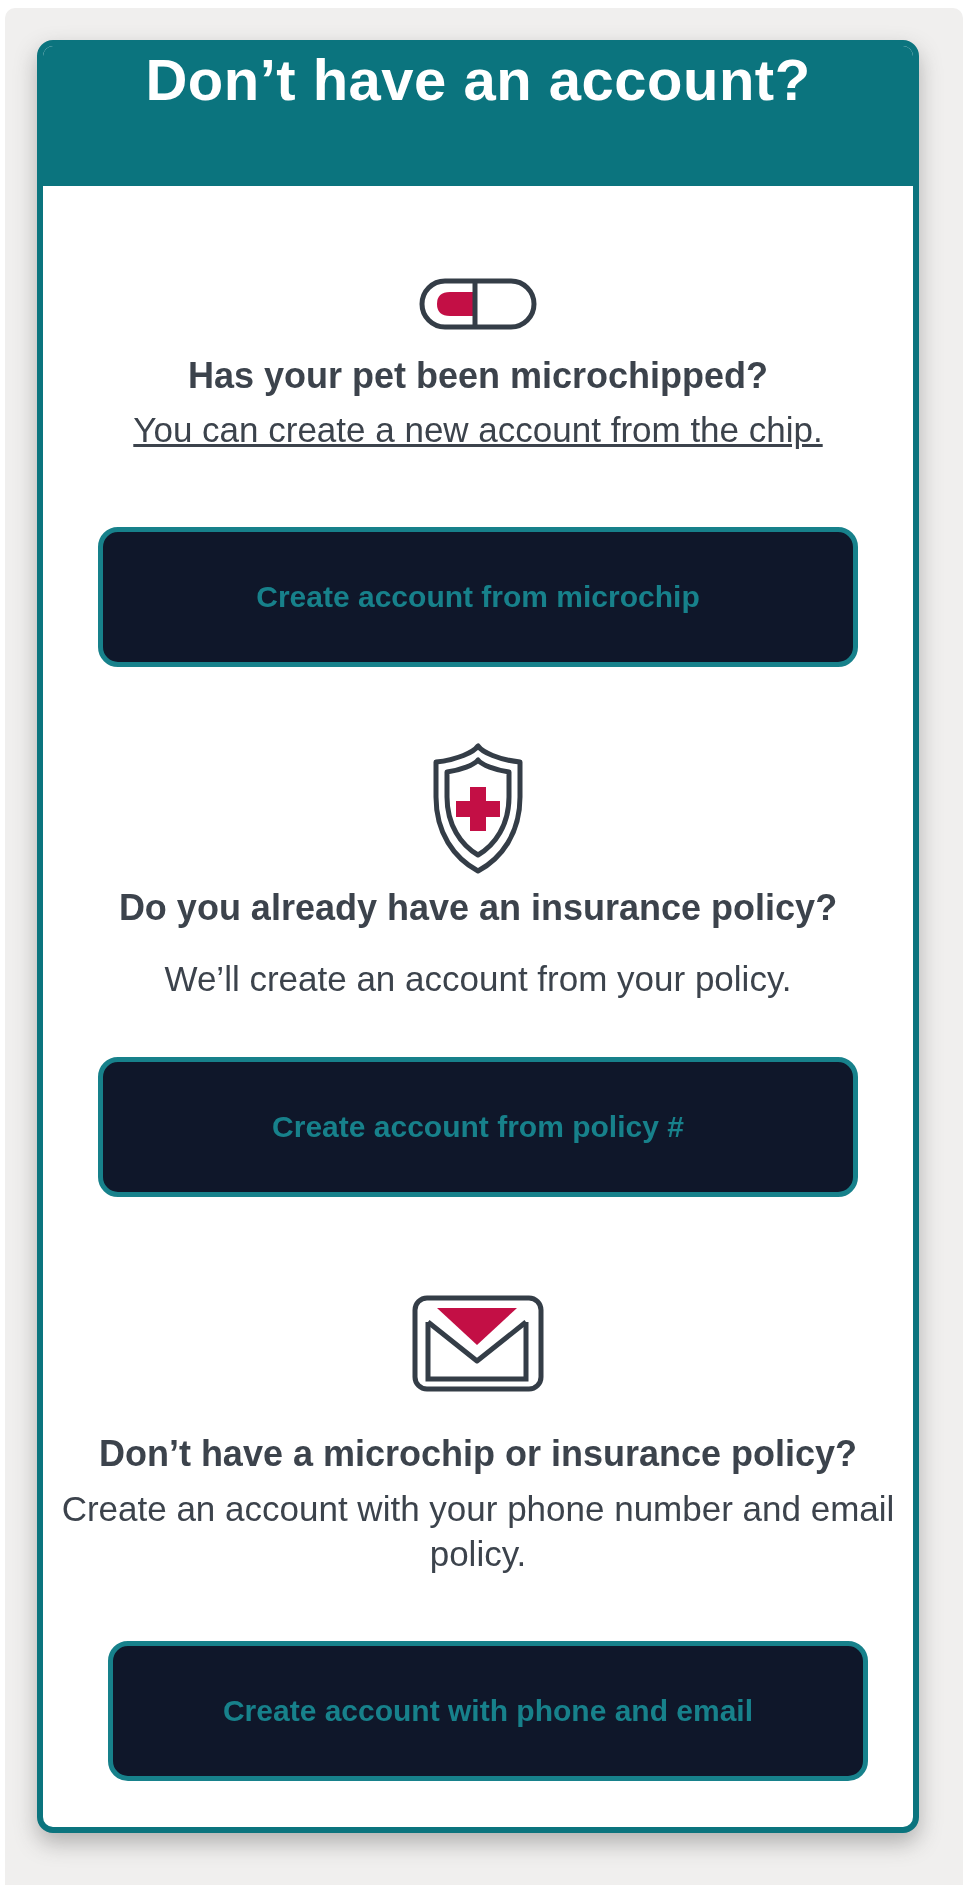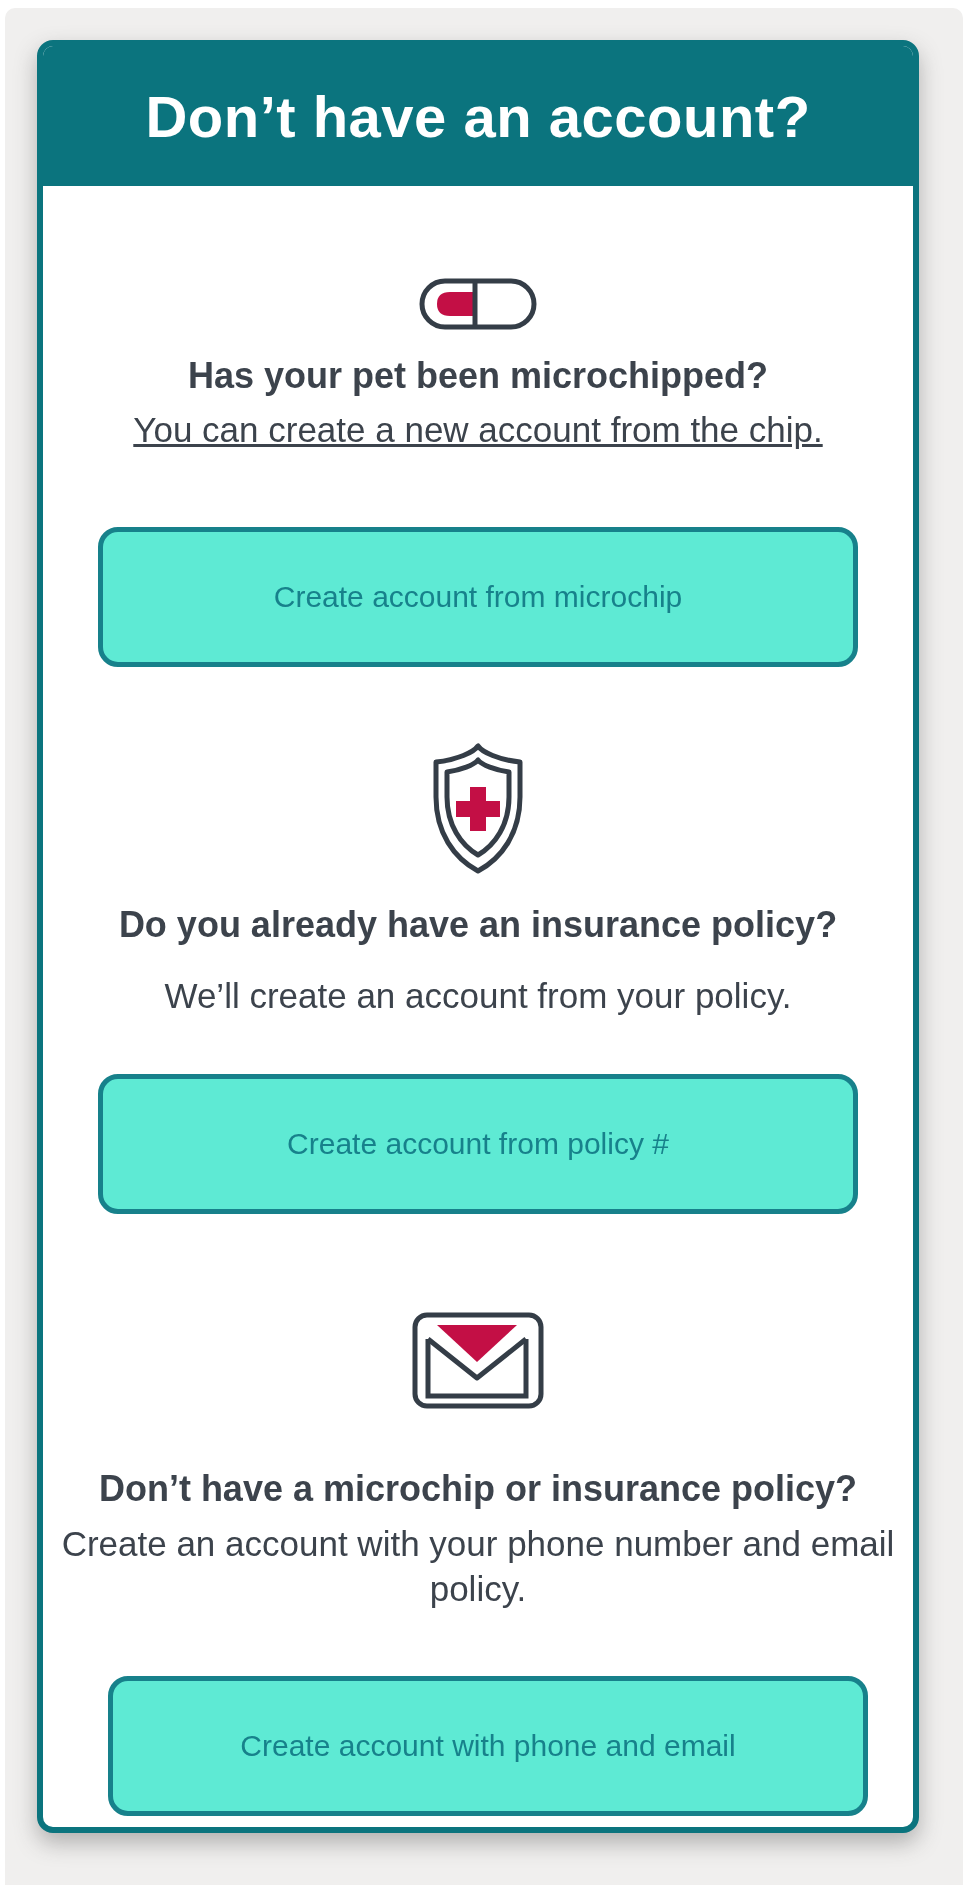--- a/index.html
+++ b/index.html
@@ -36,21 +36,20 @@
     background: var(--card_white);
     border: 6px solid var(--teal);
     border-radius: 16px;
     box-shadow: 0 10px 22px rgba(60, 60, 60, 0.35);
     overflow: hidden;
   }
   .card-header {
     height: 140px;
     background: var(--teal);
     display: flex;
-    align-items: center;
     justify-content: center;
   }
   .card-title {
     color: #ffffff;
     font-size: 58px;
     font-weight: 700;
     white-space: nowrap;
     letter-spacing: 0.5px;
   }
   .card-body {
@@ -75,43 +74,43 @@
   .option p {
     font-size: 35px;
     font-weight: 400;
     color: var(--text_dark);
     line-height: 1.3;
     max-width: 840px;
   }
   .cta {
     width: 760px;
     height: 140px;
-    background: #5eead4;
+    background: #0f172a;
     border: 5px solid var(--teal_light);
     border-radius: 20px;
     color: var(--teal_light);
     font-family: "Liberation Sans", sans-serif;
     font-size: 30px;
-    font-weight: 400;
+    font-weight: 700;
     cursor: pointer;
   }
 
   
   .option-1 .icon { margin-top: 92px; }
   .option-1 h2   { margin-top: 24px; }
   .option-1 p    { margin-top: 10px; text-decoration: underline; }
   .option-1 .cta { margin-top: 74px; }
 
   .option-2 .icon { margin-top: 74px; }
-  .option-2 h2   { margin-top: 28px; }
+  .option-2 h2   { margin-top: 11px; }
   .option-2 p    { margin-top: 27px; }
   .option-2 .cta { margin-top: 56px; }
 
   .option-3 .icon { margin-top: 98px; }
-  .option-3 h2   { margin-top: 58px; }
+  .option-3 h2   { margin-top: 40px; }
   .option-3 p    { margin-top: 10px; }
   .option-3 .cta { margin-top: 64px; margin-left: 20px; }
 
   .icon { display: block; line-height: 0; }
   .ic-stroke {
     stroke: var(--icon_dark);
     fill: none;
     stroke-width: 5;
   }
   .ic-bg { fill: #ffffff; }

